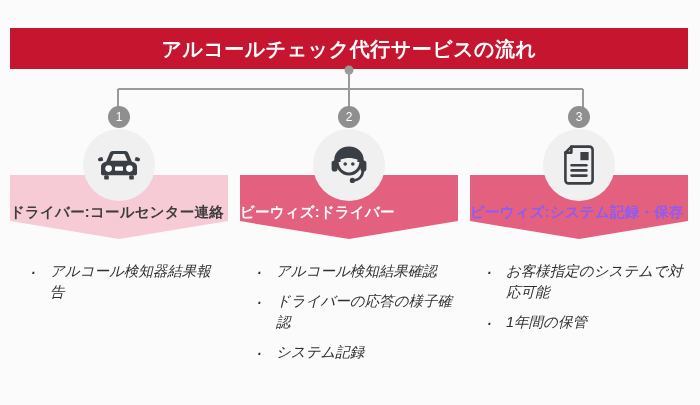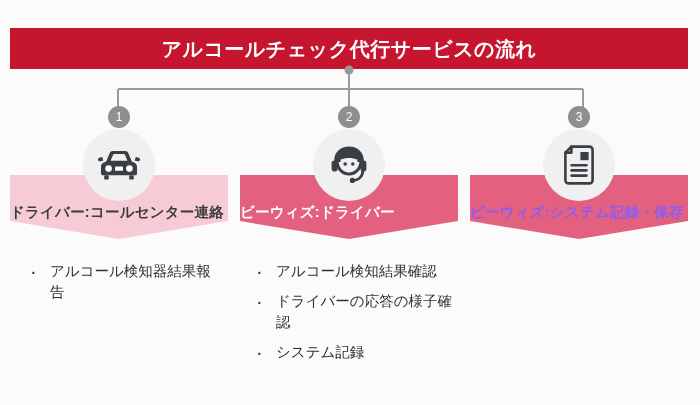--- a/index.html
+++ b/index.html
@@ -132,20 +132,21 @@
   
   .bullet-list {
     position: absolute;
     top: 132px;
     left: 0;
     width: 100%;
     margin: 0;
     padding: 0;
     list-style: none;
     box-sizing: border-box;
+    font-style: italic;
   }
   .col-1 .bullet-list { padding-left: 14px; padding-right: 6px; }
   .col-2 .bullet-list { padding-left: 10px; padding-right: 4px; }
   .col-3 .bullet-list { padding-left: 10px; padding-right: 2px; }
 
   .bullet-item {
     position: relative;
     padding-left: 26px;
     margin-bottom: 9px;
     font-size: 14.5px;
@@ -266,16 +267,18 @@
           </g>
           <rect x="19.4" y="8.0" width="8.2" height="8.2" fill="#3a3f45"></rect>
         </svg>
       </span>
     </div>
 
     <div class="band"></div>
     <div class="band-label">ビーウィズ:システム記録・保存</div>
 
     <ul class="bullet-list">
+      <li class="bullet-item">お客様指定のシステムで対応可能</li>
+      <li class="bullet-item">1年間の保管</li>
     </ul>
   </div>
 
 </div>
 
 </body></html>

